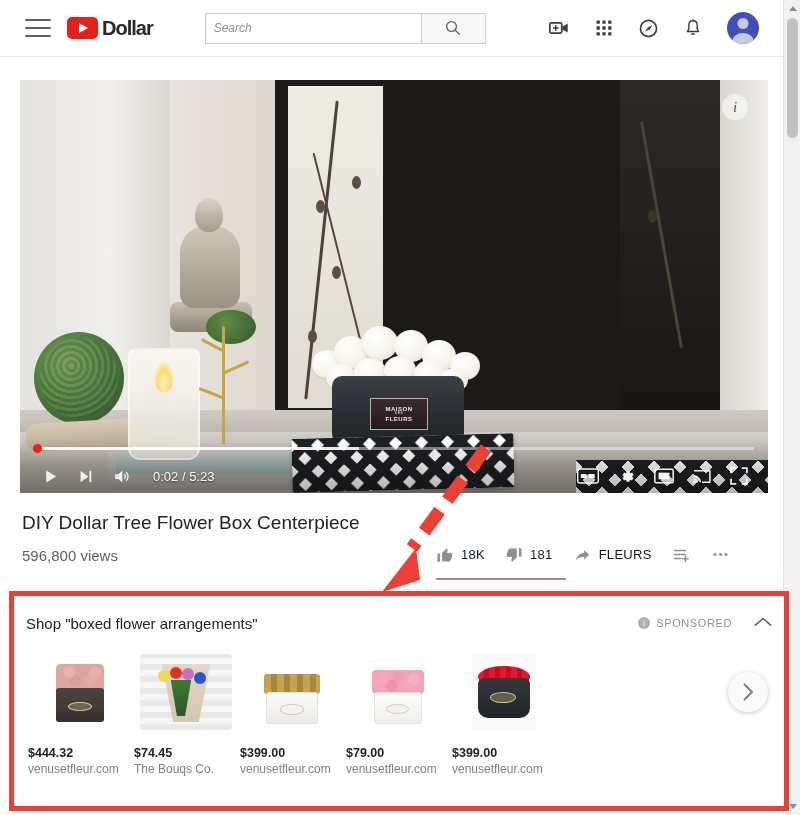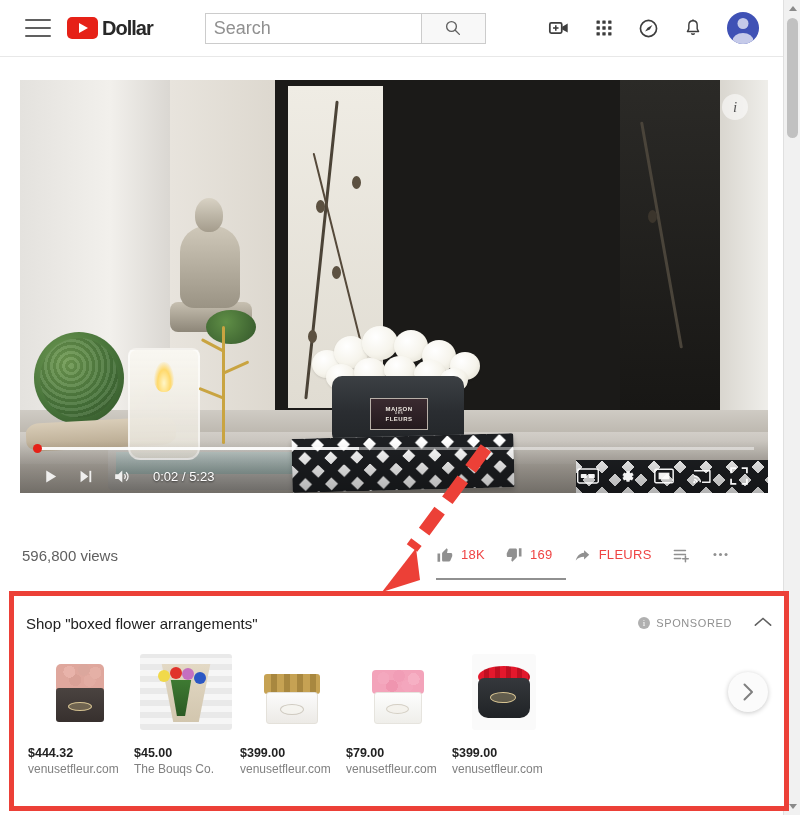--- a/index.html
+++ b/index.html
@@ -50,23 +50,24 @@
   }
 
   .search-wrap {
     display: flex; margin-left: 52px;
   }
   .search-input {
     width: 217px; height: 31px;
     border: 1px solid #cccccc;
     background: #ffffff;
     padding: 0 8px;
-    font-size: 18px; color: #333;
+    font-size: 12px; color: #333;
     font-family: "Liberation Sans", sans-serif;
     outline: none;
+    font-style: italic;
   }
   .search-input::placeholder { color: #909090; }
   .search-btn {
     width: 64px; height: 31px;
     border: 1px solid #cccccc; border-left: none;
     background: #f8f8f8;
     display: flex; align-items: center; justify-content: center;
     cursor: pointer;
   }
 
@@ -252,21 +253,21 @@
   .views-count {
     position: absolute; left: 22px; top: 547px;
     font-size: 15px; color: #606060;
   }
   .actions {
     position: absolute; left: 436px; top: 545px;
     display: flex; align-items: center; gap: 20px;
   }
   .action {
     display: flex; align-items: center; gap: 7px;
-    color: #ef4444; font-size: 13px; letter-spacing: .3px; cursor: pointer;
+    color: #0f172a; font-size: 13px; letter-spacing: .3px; cursor: pointer;
   }
   .action-underline {
     position: absolute; left: 436px; top: 578px; width: 130px; height: 2px; background: #909090;
   }
 
   
   .red-box {
     position: absolute; left: 9px; top: 591px;
     width: 780px; height: 220px;
     border: 5px solid #ec4037;
@@ -546,35 +547,36 @@
                 <path d="M18.8 14 V18.8 H14"></path>
                   <path d="M6 18.8 H1.2 V14"></path>
               </g>
             </svg>
           </span>
         </div>
       </div>
     </div>
   </div>
 
+  <div class="video-title">DIY Dollar Tree Flower Box Centerpiece</div>
   <div class="views-count">596,800 views</div>
 
   <div class="actions">
     <span class="action">
       <svg width="18" height="18" viewBox="0 0 24 24">
         <path fill="#909090" d="M2 10h3.5v11H2zM21.6 10.9c0-.9-.8-1.7-1.7-1.7h-5.2l.8-3.8.03-.3c0-.4-.2-.8-.4-1L14.2 3 8.6 8.7c-.3.3-.5.7-.5 1.2v9c0 .9.8 1.7 1.7 1.7h7.6c.7 0 1.3-.4 1.6-1.05l2.6-6.05c.08-.2.12-.4.12-.6z"></path>
       </svg>
       <span>18K</span>
     </span>
 
     <span class="action">
       <svg width="18" height="18" viewBox="0 0 24 24">
         <path fill="#909090" d="M18.5 3H22v11h-3.5zM2.4 13.1c0 .9.8 1.7 1.7 1.7h5.2l-.8 3.8-.03.3c0 .4.2.8.4 1L9.8 21l5.6-5.7c.3-.3.5-.7.5-1.2v-9c0-.9-.8-1.7-1.7-1.7H6.6c-.7 0-1.3.4-1.6 1.05L2.4 9.5c-.08.2-.12.4-.12.6z"></path>
       </svg>
-      <span>169</span>
+      <span>181</span>
     </span>
 
     <span class="action">
       <svg width="19" height="19" viewBox="0 0 24 24">
         <path fill="#909090" d="M14 6.5v3.2C7.5 10.5 4.5 15 3.5 19.5c2.6-3.2 5.8-4.7 10.5-4.7v3.4l6.5-5.9z"></path>
       </svg>
       <span>FLEURS</span>
     </span>
 
     <span class="action">
@@ -643,21 +645,21 @@
           <div class="pimg">
             <div class="sq-box" style="left:6px; top:8px; width:92px; height:76px; background:repeating-linear-gradient(0deg,#e9e9e9 0 6px,#f6f6f6 6px 12px);"></div>
             <div class="sq-box" style="left:20px; top:18px; width:64px; height:58px; background:linear-gradient(180deg,#e3d9c5,#d2c6ae); clip-path:polygon(12% 0,88% 0,70% 100%,30% 100%);"></div>
             <div class="sq-box" style="left:24px; top:24px; width:12px; height:12px; border-radius:50%; background:#f1d94a;"></div>
             <div class="sq-box" style="left:36px; top:21px; width:12px; height:12px; border-radius:50%; background:#e0322a;"></div>
             <div class="sq-box" style="left:48px; top:22px; width:12px; height:12px; border-radius:50%; background:#c46fc0;"></div>
             <div class="sq-box" style="left:60px; top:26px; width:12px; height:12px; border-radius:50%; background:#2b57c4;"></div>
             <div class="sq-box" style="left:30px; top:34px; width:34px; height:36px; background:linear-gradient(180deg,#3e7a32,#2b5a24); clip-path:polygon(20% 0,80% 0,62% 100%,38% 100%);"></div>
           </div>
         </div>
-        <div class="price">$45.00</div>
+        <div class="price">$74.45</div>
         <div class="merchant">The Bouqs Co.</div>
       </div>
 
       <div class="product">
         <div class="thumb">
           <div class="pimg">
             <div class="sq-box" style="left:24px; top:28px; width:56px; height:20px; border-radius:3px;
                  background:repeating-linear-gradient(90deg,#c6a253 0 7px,#a8873f 7px 13px);"></div>
             <div class="sq-box" style="left:26px; top:46px; width:52px; height:32px; background:linear-gradient(180deg,#fbfbfb,#eceae6); border:1px solid #e4e1da;"></div>
             <div class="plaque" style="left:40px; top:58px; width:24px; height:11px; border-color:#cfcac0; background:rgba(245,243,238,.7);"></div>

